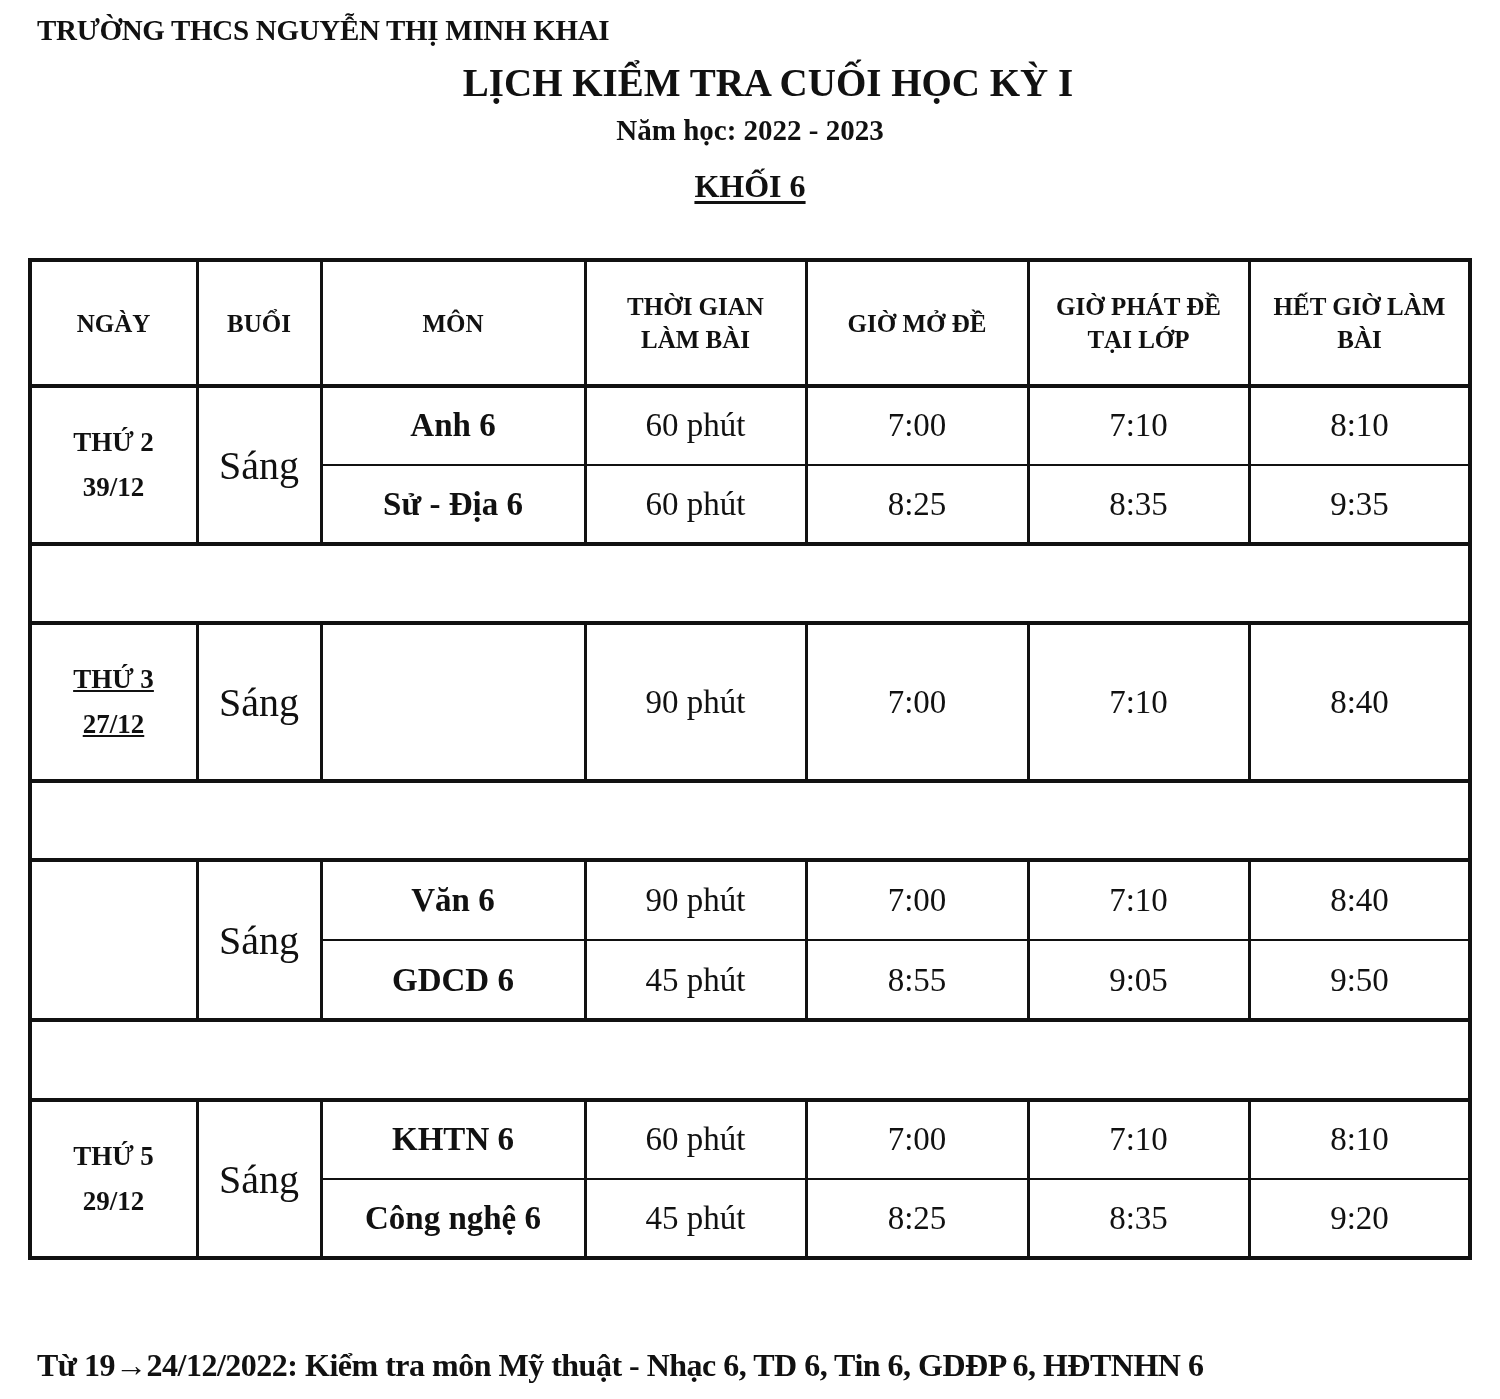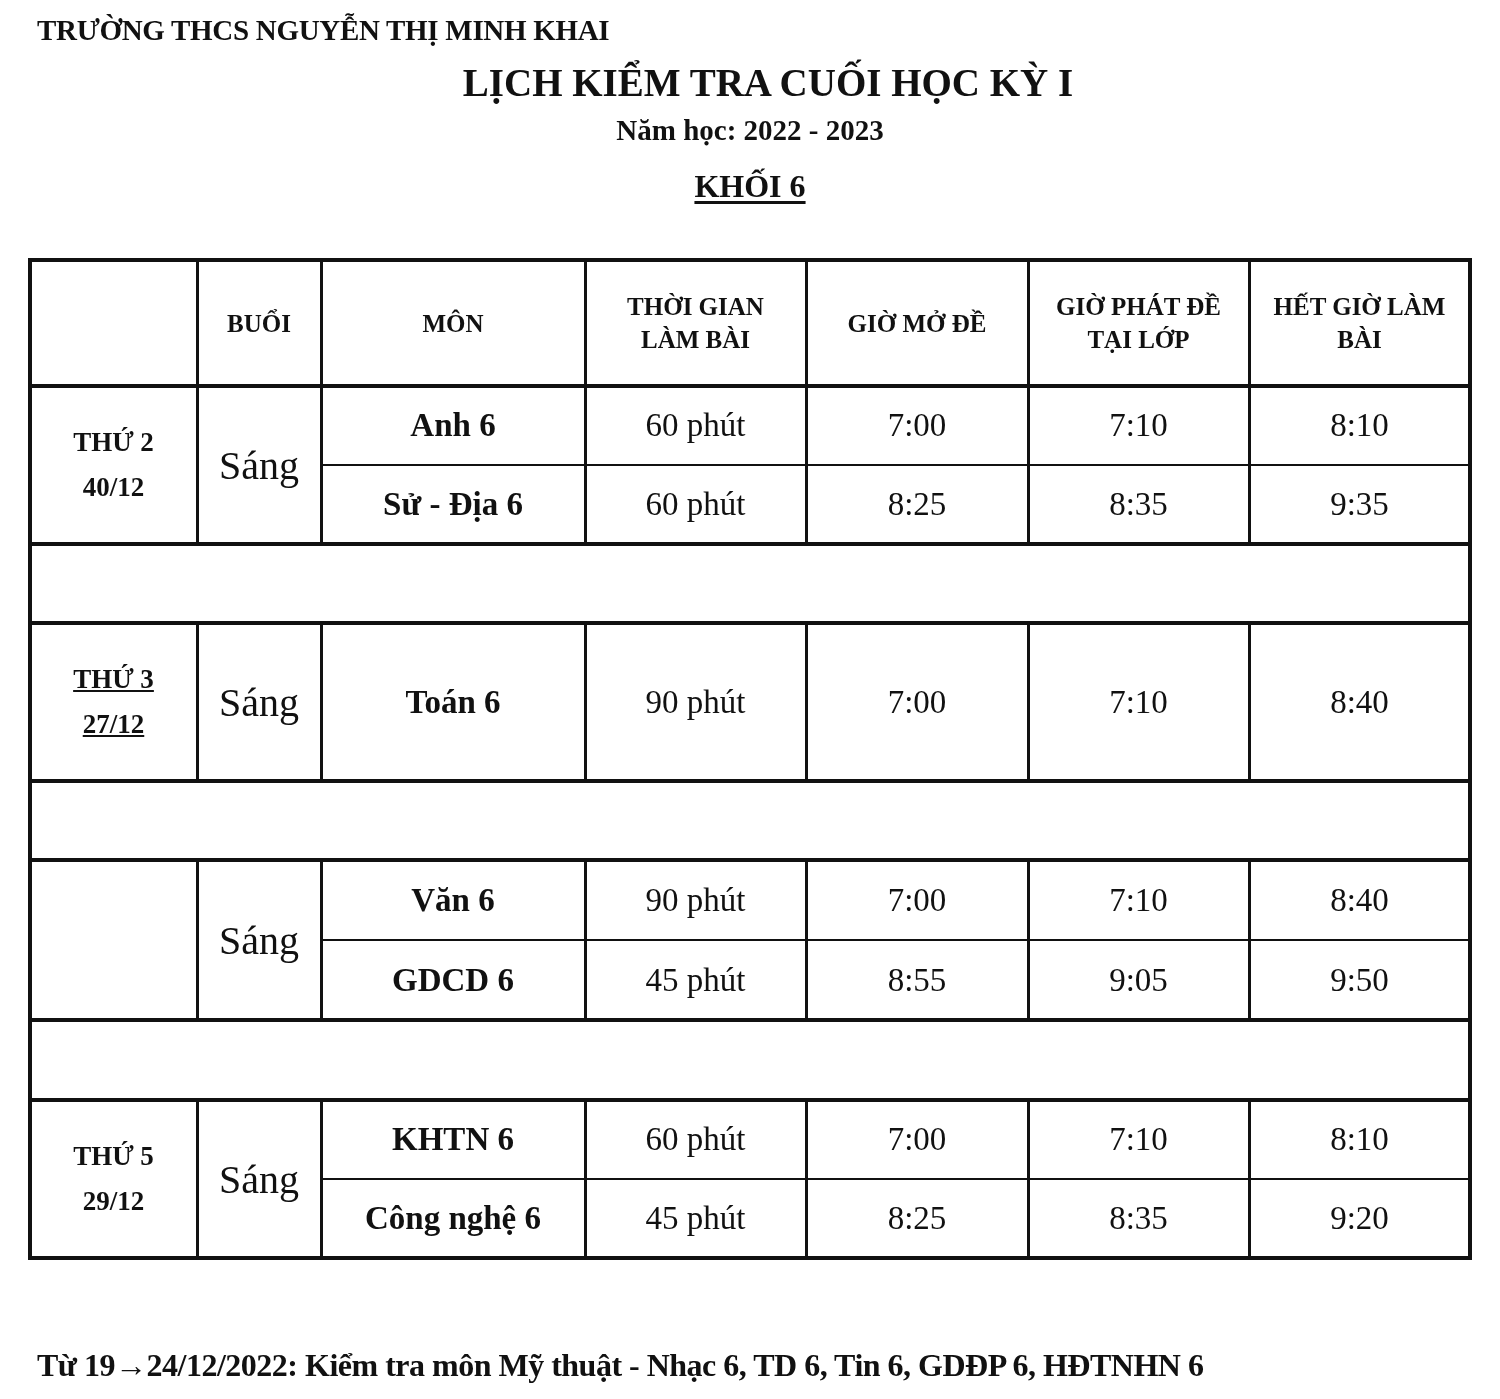--- a/index.html
+++ b/index.html
@@ -26,51 +26,51 @@
 </style>
 </head>
 <body>
 
 <div class="abs school">TRƯỜNG THCS NGUYỄN THỊ MINH KHAI</div>
 <div class="abs title">LỊCH KIỂM TRA CUỐI HỌC KỲ I</div>
 <div class="abs year">Năm học: 2022 - 2023</div>
 <div class="abs grade"><span>KHỐI 6</span></div>
 
 <div class="abs tbl" id="tbl">
+    <div class="cell hdr" style="left: 30px; top: 260px; width: 167px; height: 126px; padding: 0px 18px;">NGÀY</div>
     <div class="cell hdr" style="left: 197px; top: 260px; width: 124px; height: 126px; padding: 0px 18px;">BUỔI</div>
     <div class="cell hdr" style="left: 321px; top: 260px; width: 264px; height: 126px; padding: 0px 8px;">MÔN</div>
     <div class="cell hdr" style="left: 585px; top: 260px; width: 221px; height: 126px; padding: 0px 18px;">THỜI GIAN LÀM BÀI</div>
     <div class="cell hdr" style="left: 806px; top: 260px; width: 222px; height: 126px; padding: 0px 18px;">GIỜ MỞ ĐỀ</div>
     <div class="cell hdr" style="left: 1028px; top: 260px; width: 221px; height: 126px; padding: 0px 18px;">GIỜ PHÁT ĐỀ TẠI LỚP</div>
     <div class="cell hdr" style="left: 1249px; top: 260px; width: 221px; height: 126px; padding: 0px 18px;">HẾT GIỜ LÀM BÀI</div>
     <div class="cell day" style="left: 30px; top: 386px; width: 167px; height: 158px;">
       <div>
         <div>THỨ 2</div>
-        <div>40/12</div>
+        <div>39/12</div>
       </div>
     </div>
     <div class="cell sess" style="left: 197px; top: 386px; width: 124px; height: 158px;">Sáng</div>
     <div class="cell subj" style="left: 321px; top: 386px; width: 264px; height: 79px;">Anh 6</div>
     <div class="cell val" style="left: 585px; top: 386px; width: 221px; height: 79px;">60 phút</div>
     <div class="cell val" style="left: 806px; top: 386px; width: 222px; height: 79px;">7:00</div>
     <div class="cell val" style="left: 1028px; top: 386px; width: 221px; height: 79px;">7:10</div>
     <div class="cell val" style="left: 1249px; top: 386px; width: 221px; height: 79px;">8:10</div>
     <div class="cell subj" style="left: 321px; top: 465px; width: 264px; height: 79px;">Sử - Địa 6</div>
     <div class="cell val" style="left: 585px; top: 465px; width: 221px; height: 79px;">60 phút</div>
     <div class="cell val" style="left: 806px; top: 465px; width: 222px; height: 79px;">8:25</div>
     <div class="cell val" style="left: 1028px; top: 465px; width: 221px; height: 79px;">8:35</div>
     <div class="cell val" style="left: 1249px; top: 465px; width: 221px; height: 79px;">9:35</div>
     <div class="cell day" style="left: 30px; top: 623px; width: 167px; height: 158px; text-decoration: underline;">
       <div>
         <div>THỨ 3</div>
         <div>27/12</div>
       </div>
     </div>
     <div class="cell sess" style="left: 197px; top: 623px; width: 124px; height: 158px;">Sáng</div>
-    <div class="cell subj" style="left: 321px; top: 623px; width: 264px; height: 158px;">Toán 6</div>
     <div class="cell val" style="left: 585px; top: 623px; width: 221px; height: 158px;">90 phút</div>
     <div class="cell val" style="left: 806px; top: 623px; width: 222px; height: 158px;">7:00</div>
     <div class="cell val" style="left: 1028px; top: 623px; width: 221px; height: 158px;">7:10</div>
     <div class="cell val" style="left: 1249px; top: 623px; width: 221px; height: 158px;">8:40</div>
     <div class="cell sess" style="left: 197px; top: 860px; width: 124px; height: 160px;">Sáng</div>
     <div class="cell subj" style="left: 321px; top: 860px; width: 264px; height: 80px;">Văn 6</div>
     <div class="cell val" style="left: 585px; top: 860px; width: 221px; height: 80px;">90 phút</div>
     <div class="cell val" style="left: 806px; top: 860px; width: 222px; height: 80px;">7:00</div>
     <div class="cell val" style="left: 1028px; top: 860px; width: 221px; height: 80px;">7:10</div>
     <div class="cell val" style="left: 1249px; top: 860px; width: 221px; height: 80px;">8:40</div>

